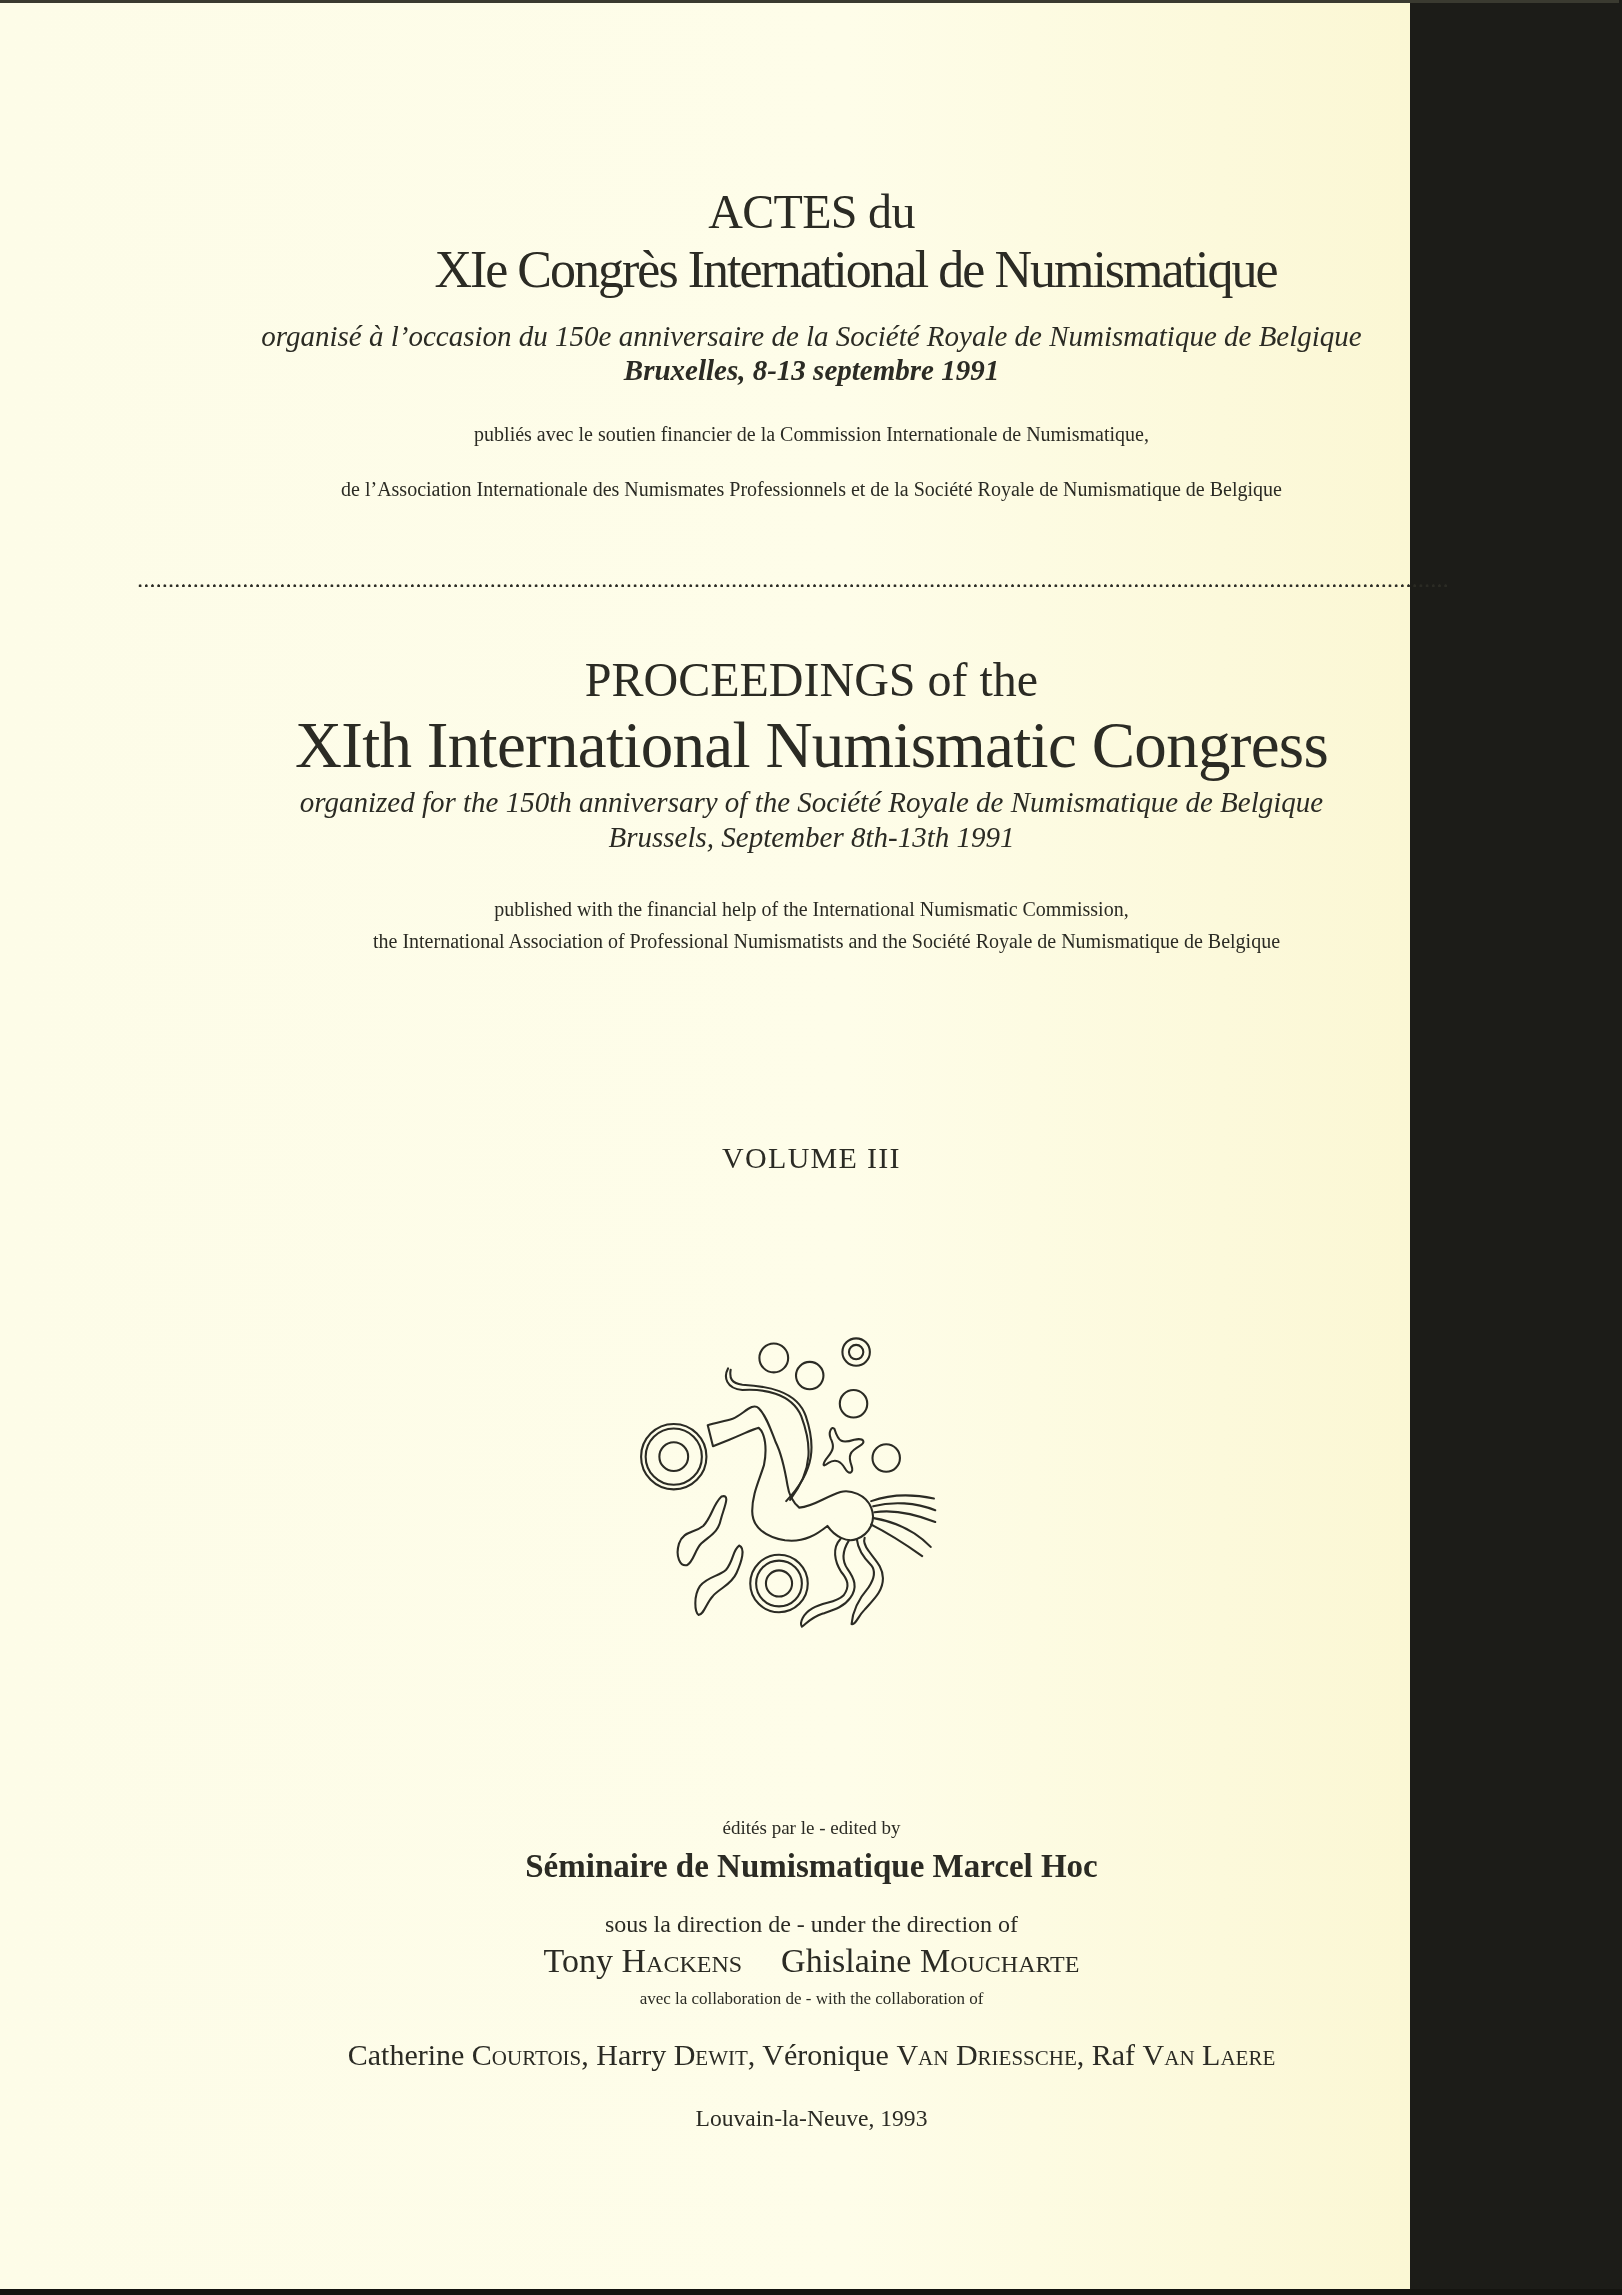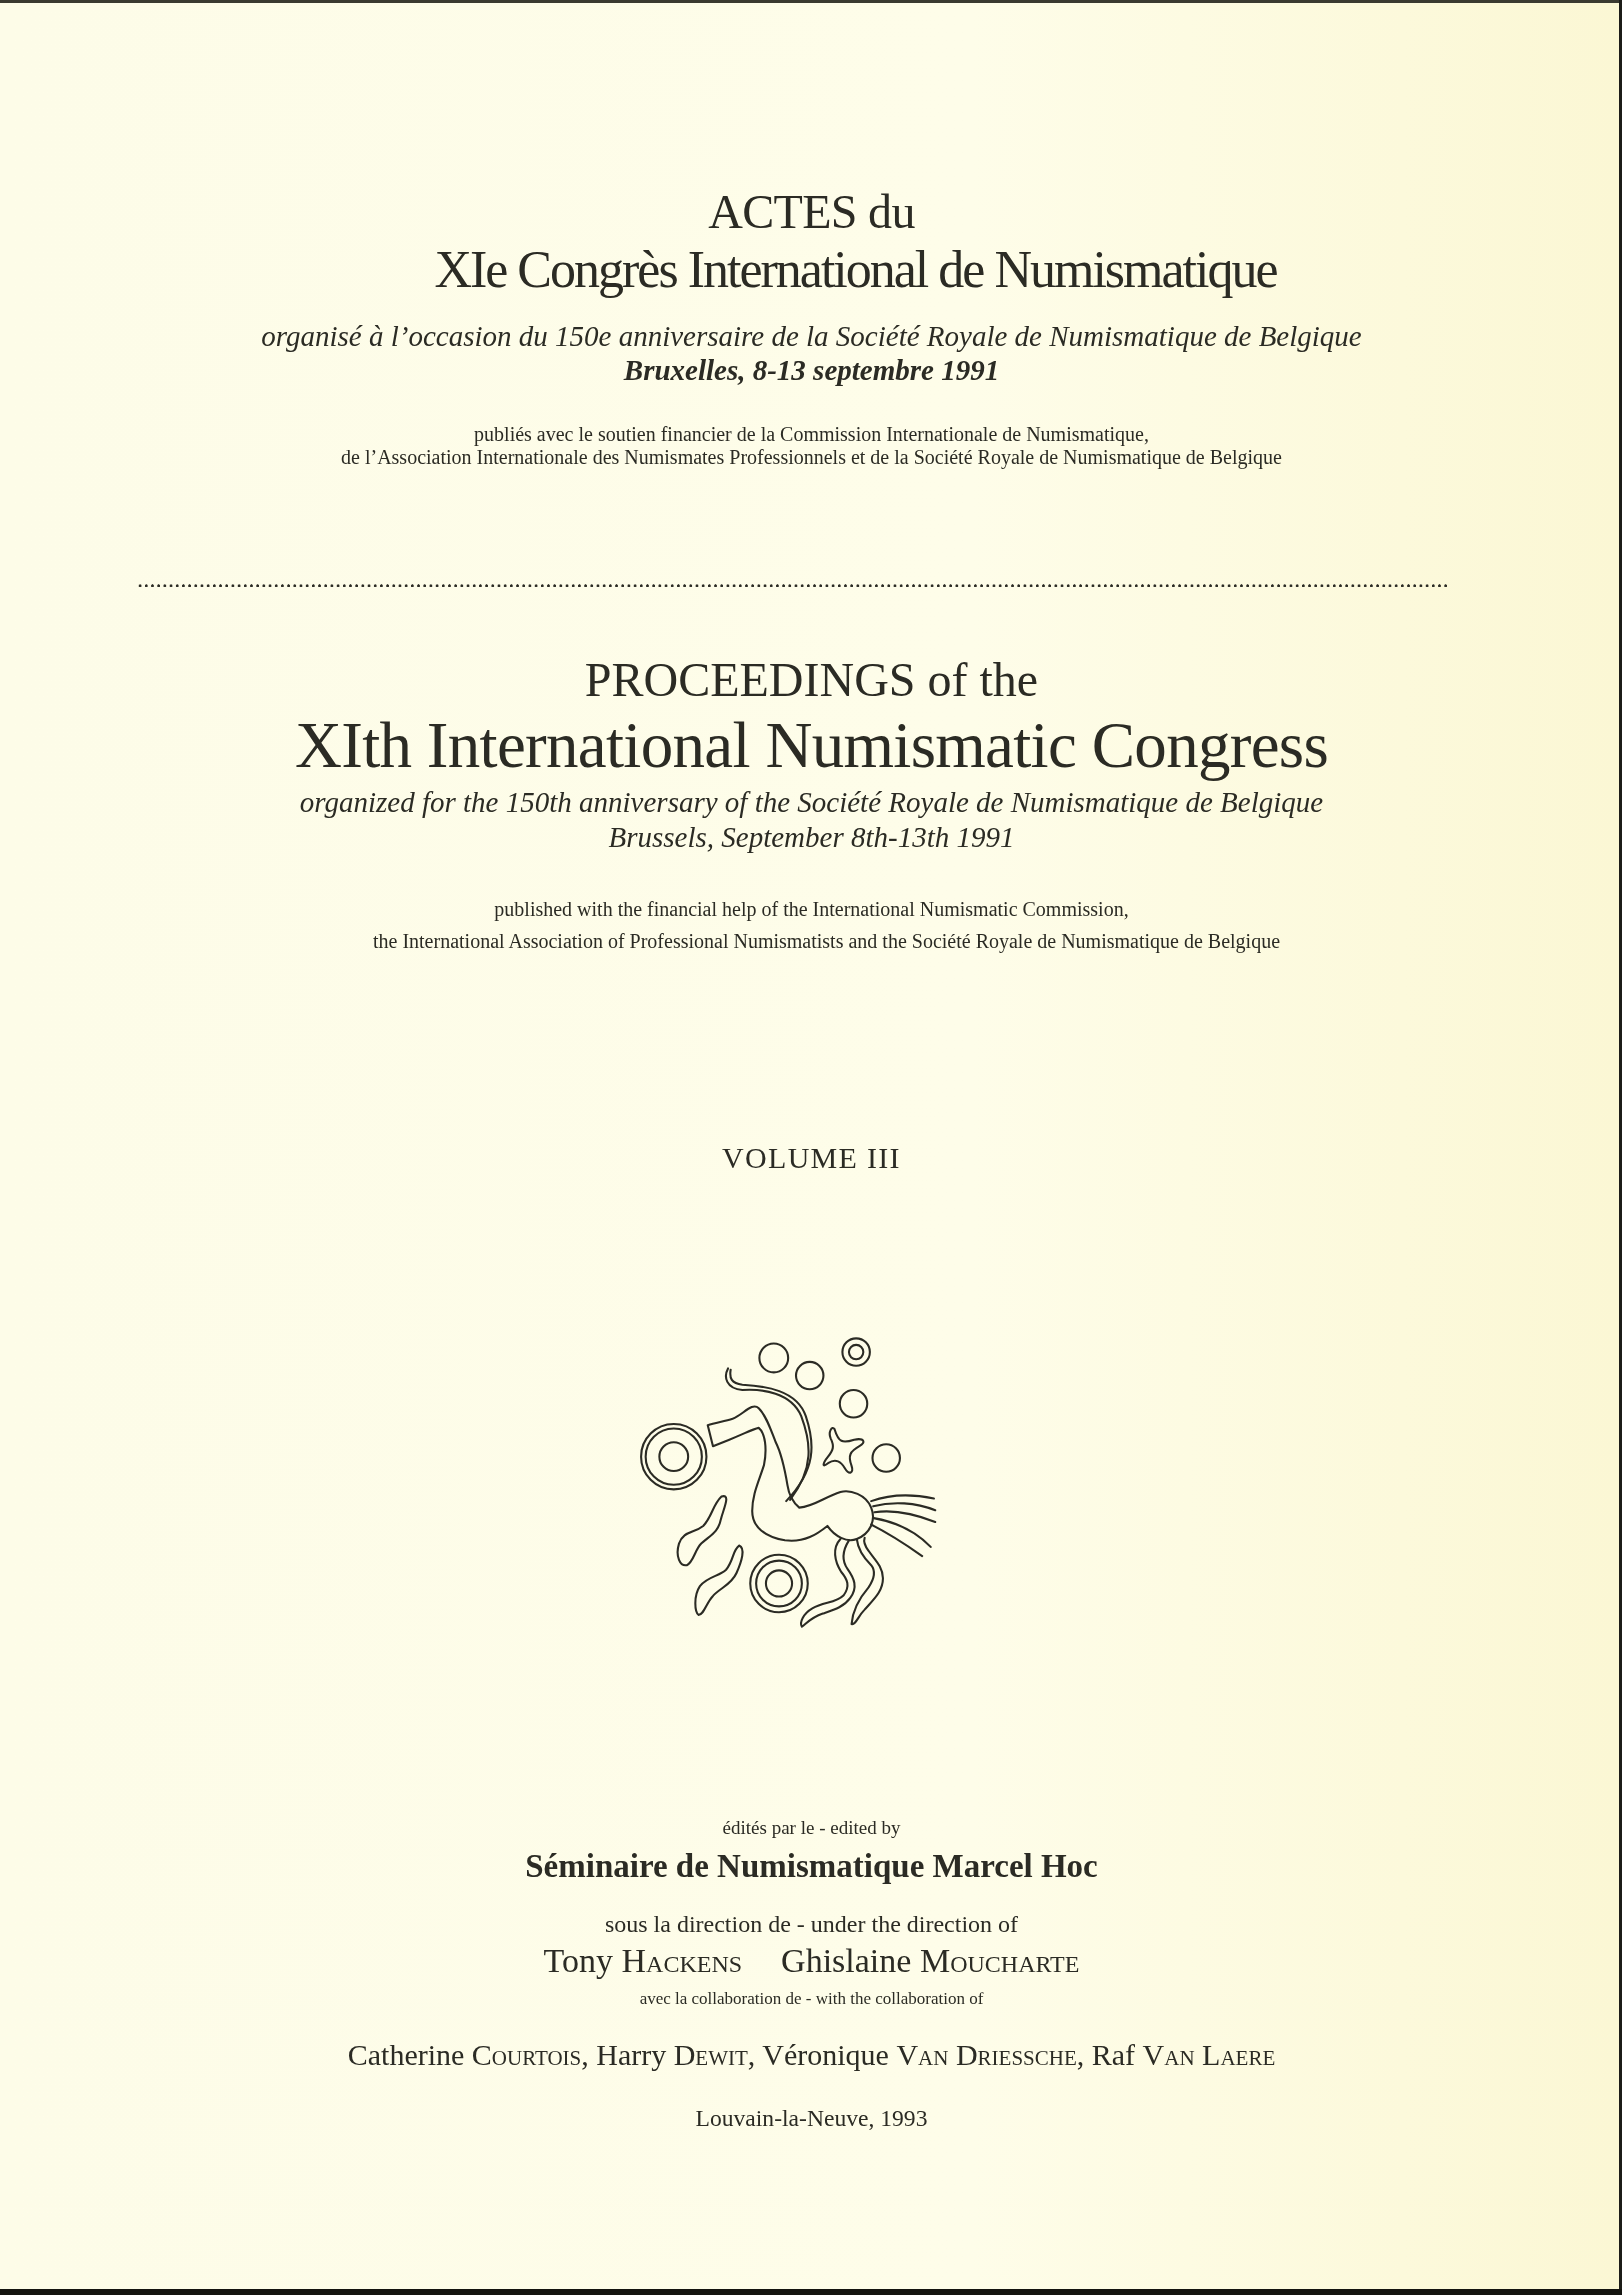--- a/index.html
+++ b/index.html
@@ -12,21 +12,21 @@
       height: 2295px;
       position: relative;
       overflow: hidden;
       font-family: "Liberation Serif", "DejaVu Serif", serif;
       color: #2b2b24;
     }
     .page {
       position: absolute;
       left: 0;
       top: 2.6px;
-      width: 1619px;
+      width: 1410px;
       height: 2286px;
       background: linear-gradient(90deg, #fdfce8 0%, #fefde9 60%, #fbf7d4 100%);
     }
     .line {
       position: absolute;
       left: 0;
       width: 1623px;
       text-align: center;
       white-space: nowrap;
       line-height: 1;
@@ -45,21 +45,21 @@
     .italic-sub {
       font-style: italic;
       font-size: 29px;
     }
     .fr-sub1 { top: 319px; }
     .fr-sub2 { top: 353px; font-weight: bold; }
     .small {
       font-size: 20px;
     }
     .fr-fund1 { top: 421px; }
-    .fr-fund2 { top: 444px; text-align: center; }
+    .fr-fund2 { top: 476px; text-align: center; }
 
     .divider {
       position: absolute;
       left: 137px;
       top: 581px;
       width: 1313px;
       height: 3.9px;
       background-image: radial-gradient(circle, #2b2b24 1.4px, transparent 1.8px);
       background-size: 6.2px 3.9px;
       background-repeat: repeat-x;

